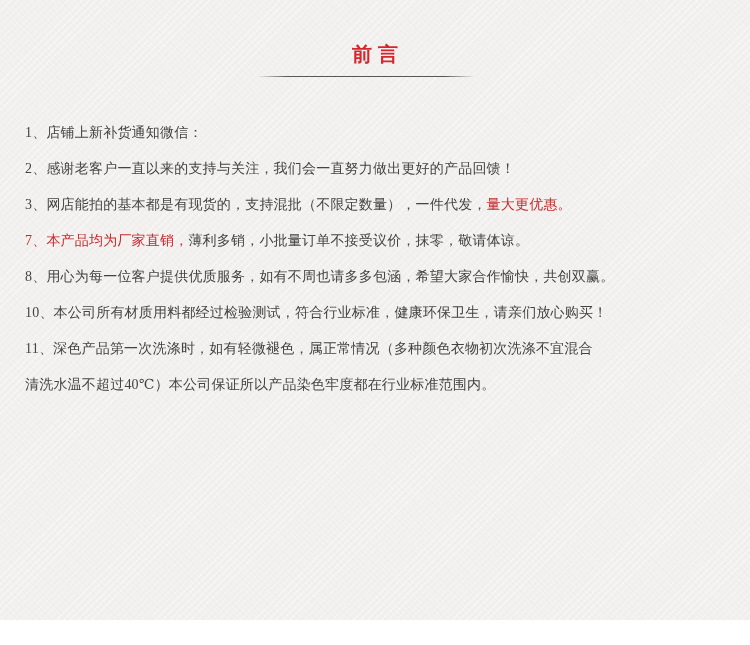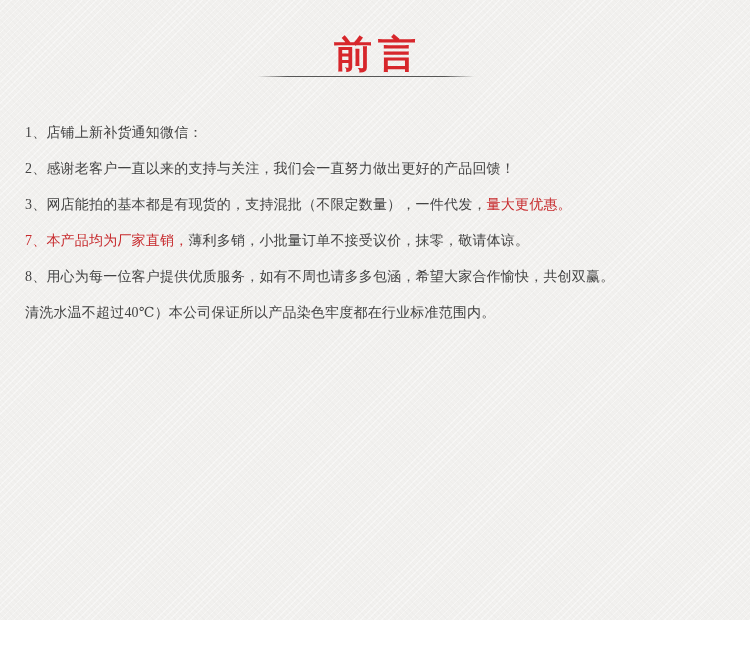--- a/index.html
+++ b/index.html
@@ -34,21 +34,21 @@
   }
   .header {
     position: absolute;
     left: 0; top: 38px;
     width: 750px;
     text-align: center;
   }
   .title {
     margin: 0;
     font-family: "Liberation Sans", "DejaVu Sans", sans-serif;
-    font-size: 38px;
+    font-size: 20px;
     font-weight: 700;
     letter-spacing: 6px;
     text-indent: 6px;
     color: var(--title-red, #d7262b);
     line-height: 32px;
   }
   .divider {
     position: absolute;
     left: 257px;
     top: 76px;
@@ -109,17 +109,21 @@
       <div>
         <div class="notice-line"><span>3、网店能拍的基本都是有现货的，支持混批（不限定数量），一件代发，</span><span class="red">量大更优惠。</span></div>
       </div>
       <div>
         <div class="notice-line"><span class="red">7、本产品均为厂家直销，</span><span>薄利多销，小批量订单不接受议价，抹零，敬请体谅。</span></div>
       </div>
       <div>
         <div class="notice-line"><span>8、用心为每一位客户提供优质服务，如有不周也请多多包涵，希望大家合作愉快，共创双赢。</span></div>
       </div>
       <div>
+        <div class="notice-line"><span>10、本公司所有材质用料都经过检验测试，符合行业标准，健康环保卫生，请亲们放心购买！</span></div>
+      </div>
+      <div>
+        <div class="notice-line"><span>11、深色产品第一次洗涤时，如有轻微褪色，属正常情况（多种颜色衣物初次洗涤不宜混合</span></div>
         <div class="notice-line"><span>清洗水温不超过40℃）本公司保证所以产品染色牢度都在行业标准范围内。</span></div>
       </div>
     </div>
 
 </div>
 
 </body></html>

